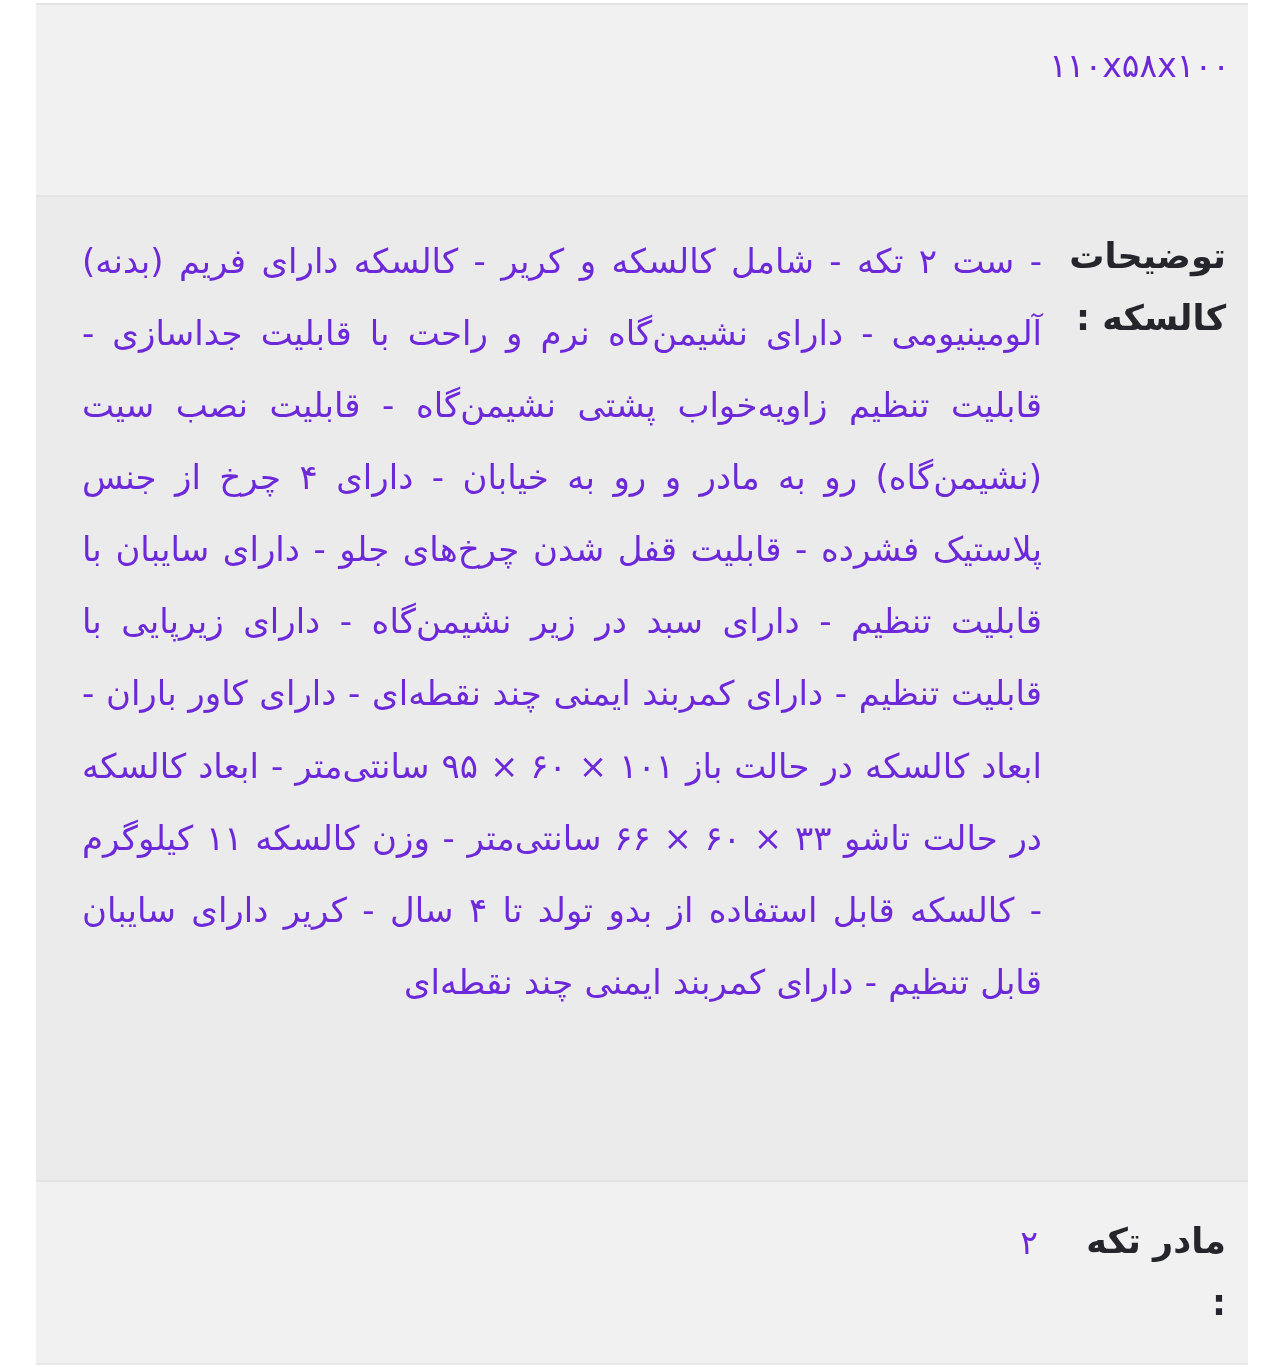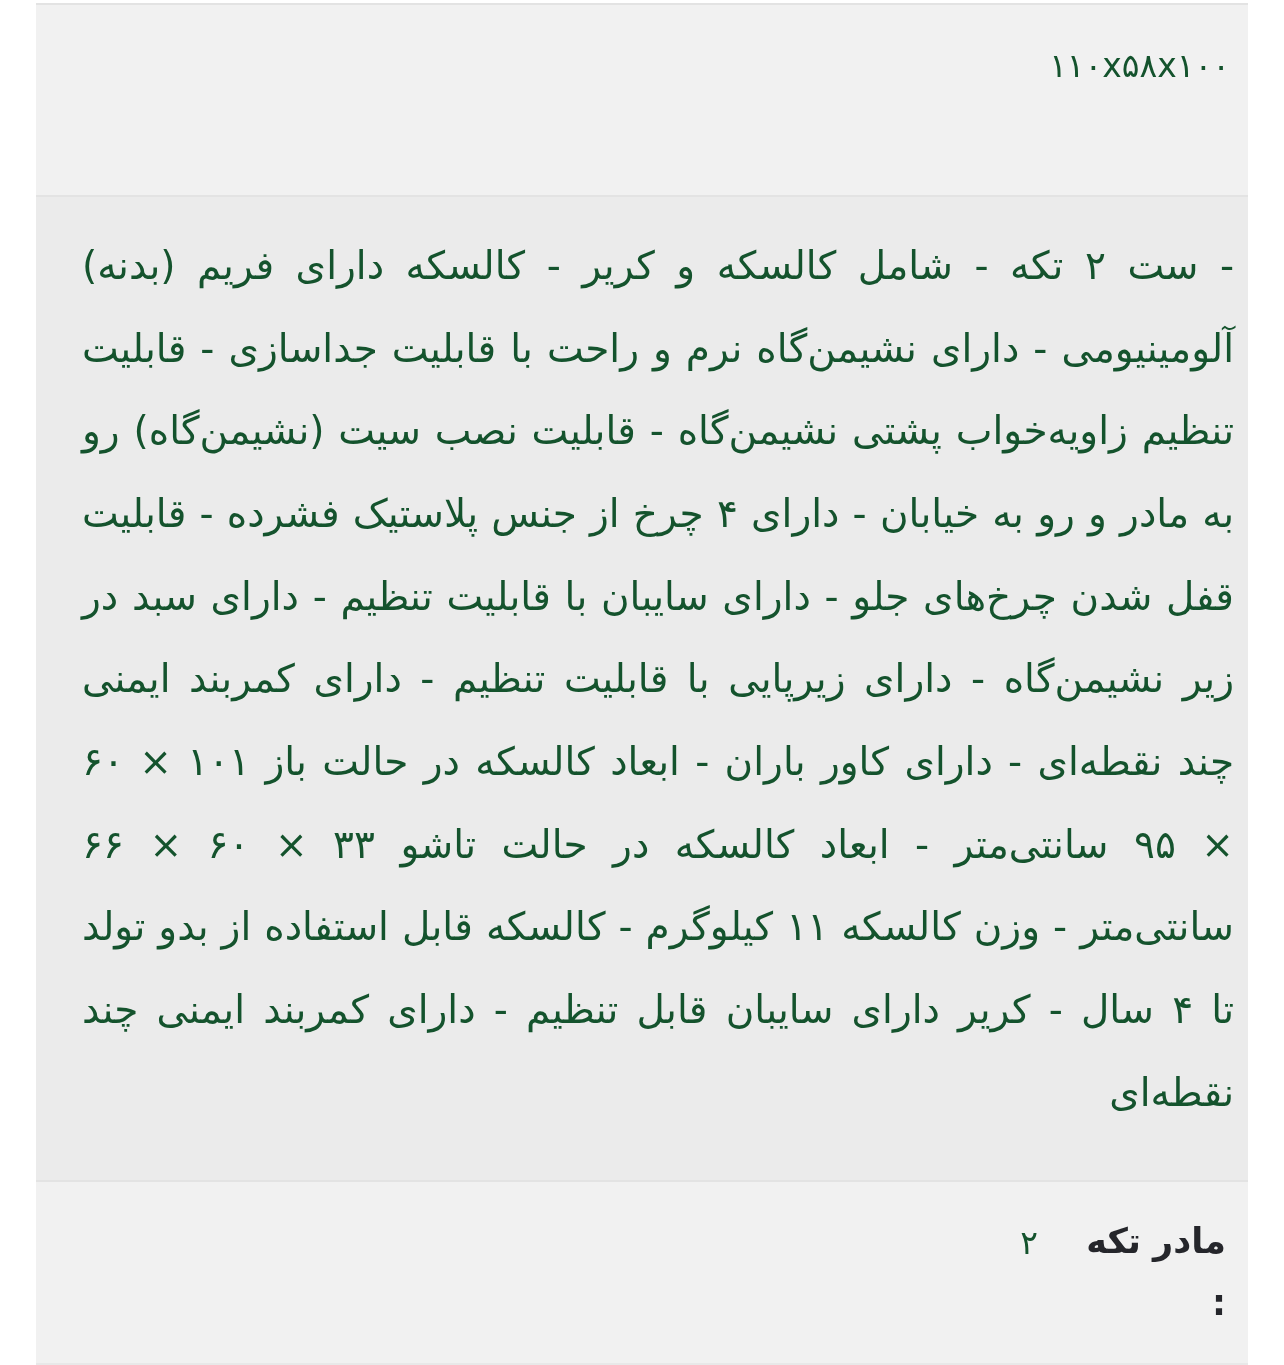--- a/index.html
+++ b/index.html
@@ -49,47 +49,48 @@
     color: #25262b;
     letter-spacing: 0.2px;
   }
   .cell-value {
     flex: 1 1 auto;
     box-sizing: border-box;
     padding: 28px 18px 22px 22px;
     text-align: right;
     font-size: 34px;
     line-height: 1.78;
-    color: #14532d;
+    color: #6d28d9;
     margin-left: 20px;
   }
   .cell-value.value-plain {
     font-size: 33px;
     padding-top: 32px;
   }
   .cell-value.value-paragraph {
     text-align: justify;
     text-align-last: right;
     line-height: 2.12;
-    font-size: 39px;
+    font-size: 34px;
     padding-left: 26px;
     padding-right: 14px;
     word-spacing: 0.5px;
   }
 </style>
 </head>
 <body>
 
 <div class="spec-table">
 
   <div class="spec-row shade-a row-dimensions">
     <div class="cell-value value-plain">۱۱۰x۵۸x۱۰۰</div>
   </div>
 
   <div class="spec-row shade-b row-description">
+    <div class="cell-label">توضیحات کالسکه :</div>
     <div class="cell-value value-paragraph">- ست ۲ تکه - شامل کالسکه و کریر - کالسکه دارای فریم (بدنه) آلومینیومی - دارای نشیمن‌گاه نرم و راحت با قابلیت جداسازی - قابلیت تنظیم زاویه‌خواب پشتی نشیمن‌گاه - قابلیت نصب سیت (نشیمن‌گاه) رو به مادر و رو به خیابان - دارای ۴ چرخ از جنس پلاستیک فشرده - قابلیت قفل شدن چرخ‌های جلو - دارای سایبان با قابلیت تنظیم - دارای سبد در زیر نشیمن‌گاه - دارای زیرپایی با قابلیت تنظیم - دارای کمربند ایمنی چند نقطه‌ای - دارای کاور باران - ابعاد کالسکه در حالت باز ۱۰۱ × ۶۰ × ۹۵ سانتی‌متر - ابعاد کالسکه در حالت تاشو ۳۳ × ۶۰ × ۶۶ سانتی‌متر - وزن کالسکه ۱۱ کیلوگرم - کالسکه قابل استفاده از بدو تولد تا ۴ سال - کریر دارای سایبان قابل تنظیم - دارای کمربند ایمنی چند نقطه‌ای</div>
   </div>
 
   <div class="spec-row shade-a row-pieces">
     <div class="cell-label">مادر تکه :</div>
     <div class="cell-value value-plain">۲</div>
   </div>
 
 </div>
 

